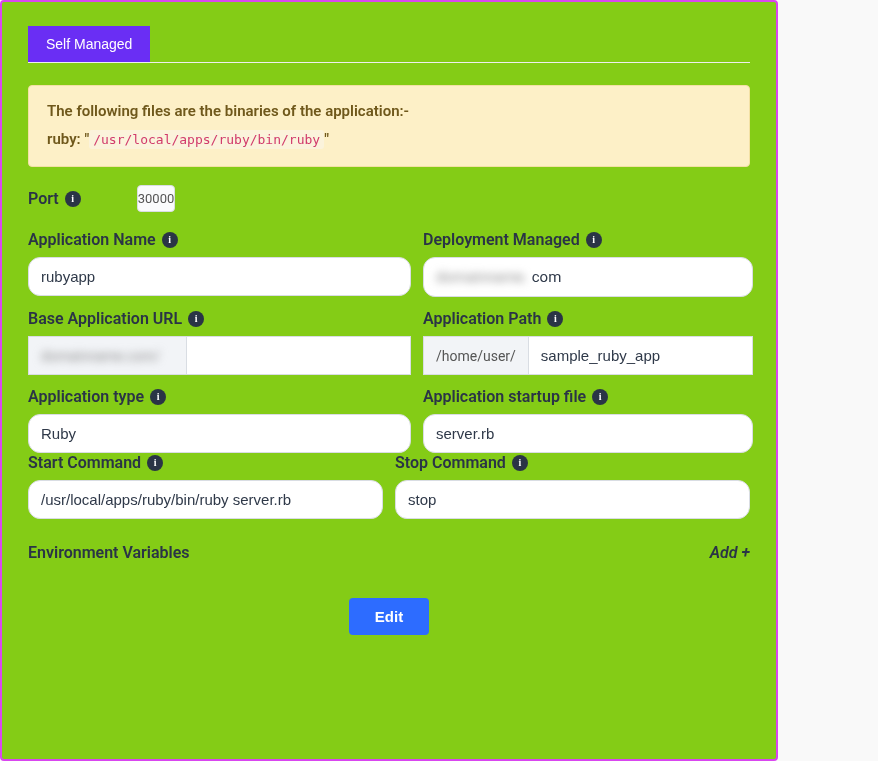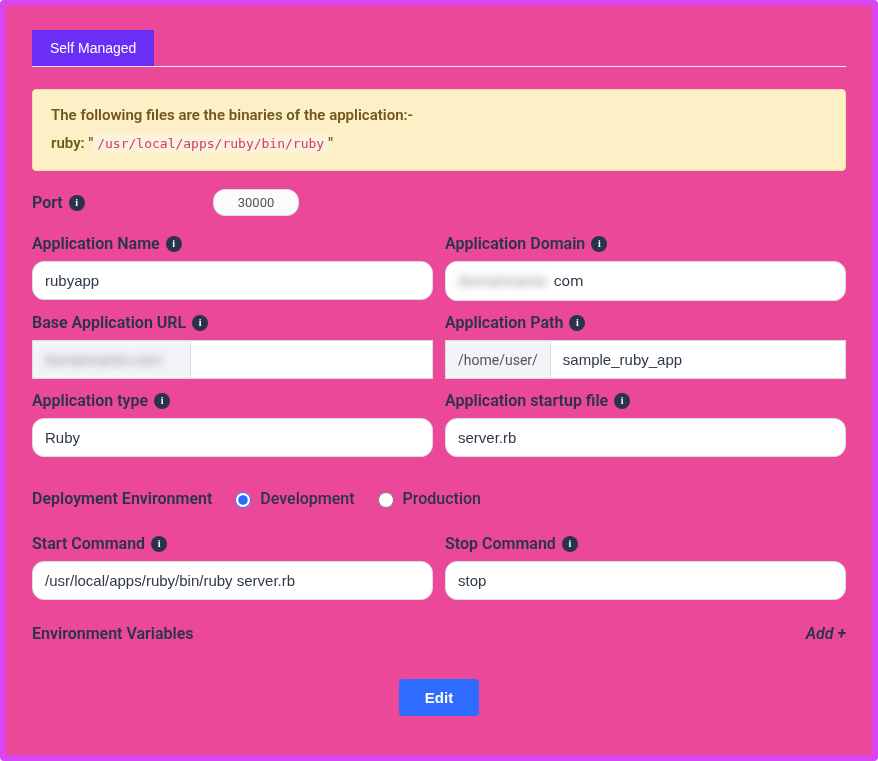--- a/index.html
+++ b/index.html
@@ -3,24 +3,24 @@
 <meta charset="utf-8">
 <style>
   * { box-sizing: border-box; }
   body {
     margin: 0;
     font-family: -apple-system, BlinkMacSystemFont, "Segoe UI", Roboto, Arial, sans-serif;
     background: #f9f9f9;
     color: #2f3949;
   }
   .page {
-    width: 878px;
+    width: 778px;
     min-height: 761px;
-    background: #ec4899;
-    border: 6px solid #d946ef;
+    background: #84cc16;
+    border: 2px solid #d946ef;
     border-radius: 4px;
     padding: 24px 26px 28px 26px;
   }
   .tabs-row {
     border-bottom: 1px solid #eee;
     margin-bottom: 22px;
   }
   .tab {
     display: inline-block;
     background: #6a2ef4;
@@ -75,25 +75,25 @@
     color: #fff;
     border-radius: 50%;
     font-size: 10px;
     font-weight: 800;
     font-style: normal;
     font-family: Georgia, serif;
     cursor: default;
   }
   .port-box {
     border: 1px solid #d9dde3;
-    border-radius: 12px;
-    padding: 5px 24px;
+    border-radius: 4px;
+    padding: 5px 0;
     font-size: 13px;
     color: #555;
-    margin-left: 112px;
+    margin-left: 40px;
     background:#fafbfc;
   }
   .grid {
     display: grid;
     grid-template-columns: 1fr 1fr;
     column-gap: 22px;
     row-gap: 20px;
     gap: 12px;
   }
   .field-block { display: flex; flex-direction: column; gap: 8px; }
@@ -208,21 +208,21 @@
     <div class="field-block">
       <div class="label">
         <span>Application Name</span>
         <span class="info-icon">i</span>
       </div>
       <input class="text-input" type="text" value="rubyapp" style="">
     </div>
 
     <div class="field-block">
       <div class="label">
-        <span>Application Domain</span>
+        <span>Deployment Managed</span>
         <span class="info-icon">i</span>
       </div>
       <div class="text-input" style="display:flex;align-items:center;gap:4px;">
         <span class="blurred">domainname.</span>
           <span>com</span>
       </div>
     </div>
 
     <div class="field-block">
       <div class="label">
@@ -259,31 +259,20 @@
     <div class="field-block">
       <div class="label">
         <span>Application startup file</span>
         <span class="info-icon">i</span>
       </div>
       <input class="text-input" type="text" value="server.rb" style="">
     </div>
 
   </div>
 
-  <div class="radio-row">
-    <span>Deployment Environment</span>
-    <label class="radio-opt">
-      <input type="radio" name="env" checked="" style="">
-      <span>Development</span>
-    </label>
-    <label class="radio-opt">
-      <input type="radio" name="env" style="">
-      <span>Production</span>
-    </label>
-  </div>
 
   <div class="grid">
     <div class="field-block">
       <div class="label">
         <span>Start Command</span>
         <span class="info-icon">i</span>
       </div>
       <input class="text-input" type="text" value="/usr/local/apps/ruby/bin/ruby server.rb" style="">
     </div>
     <div class="field-block">

